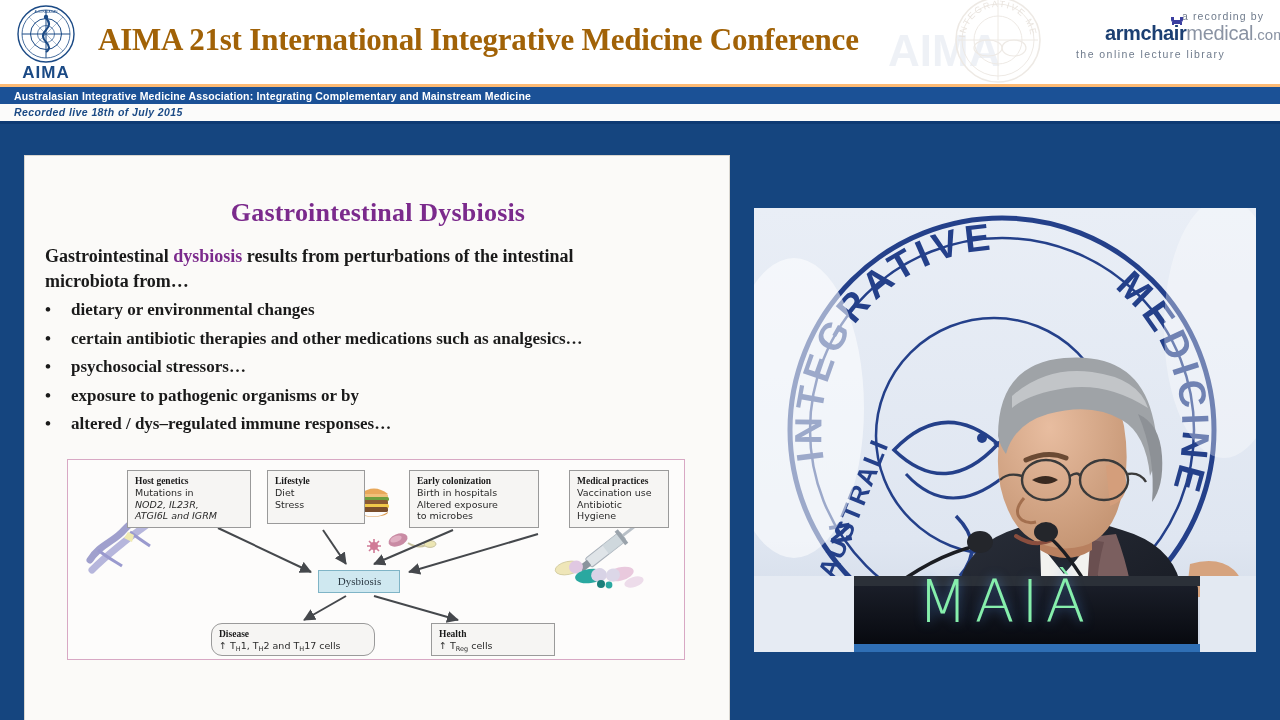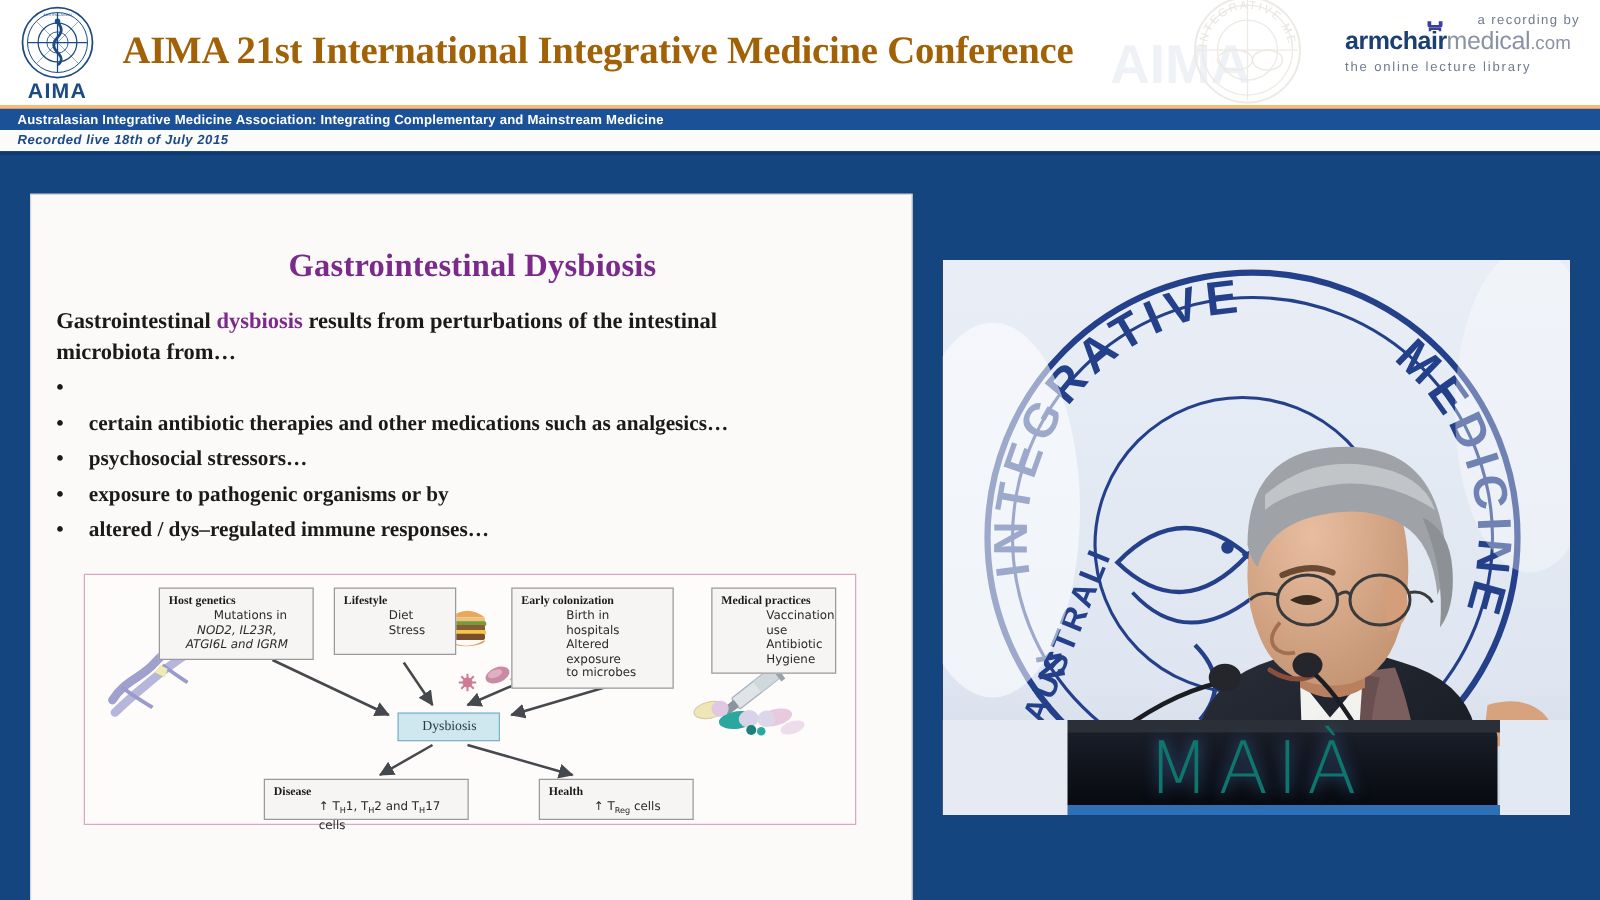--- a/index.html
+++ b/index.html
@@ -34,21 +34,21 @@
     position: absolute; left: 880px; top: -6px; width: 210px; height: 96px;
     opacity: 0.30; pointer-events: none;
   }
   #armchair-block {
     position: absolute; right: 14px; top: 10px; width: 190px; text-align: left;
   }
   #armchair-tagline-top {
     font-size: 10.5px; color: #6f7b8c; letter-spacing: 1.1px;
     text-align: right; padding-right: 2px;
   }
-  #armchair-name { font-size: 20px; line-height: 22px; white-space: nowrap; position: relative; }
+  #armchair-name { font-size: 20px; line-height: 22px; white-space: nowrap; position: relative; margin-left: 29px; }
   #armchair-name .bold { font-weight: bold; color: #1b3f72; letter-spacing: -0.4px; }
   #armchair-name .light { color: #8a93a3; letter-spacing: -0.3px; }
   #armchair-name .dot { color: #8a93a3; font-size: 15px; }
   #armchair-chair-icon { position: absolute; left: 64px; top: -7px; }
   #armchair-tagline-bottom {
     font-size: 10.5px; color: #6f7b8c; letter-spacing: 1.45px; margin-top: 2px;
   }
 
   
   #assoc-bar {
@@ -104,46 +104,46 @@
   #diagram {
     position: absolute; left: 42px; top: 303px; width: 618px; height: 201px;
     background: #fdfcfb; border: 1px solid #d8a8c4;
   }
   .dbox {
     position: absolute; background: #f6f5f3;
     border: 1px solid #9a9a9a; padding: 4px 6px 5px 7px;
     font-family: "DejaVu Sans", sans-serif;
   }
   .dbox .dtitle { font-size: 9.5px; font-weight: bold; color: #1a1a1a; line-height: 12px; font-family: Liberation Serif, serif; }
-  .dbox .dline { font-size: 9.5px; color: #2a2a2a; line-height: 11.5px; margin-left: 36px; }
-  .dbox .dital { font-size: 9.5px; color: #2a2a2a; line-height: 11.5px; font-style: italic; text-align: center; }
+  .dbox .dline { font-size: 9.5px; color: #2a2a2a; line-height: 11.5px; }
+  .dbox .dital { font-size: 9.5px; color: #2a2a2a; line-height: 11.5px; font-style: italic; }
   #box-host { left: 59px; top: 10px; width: 124px; }
   #box-life { left: 199px; top: 10px; width: 98px; height: 54px; }
   #box-early { left: 341px; top: 10px; width: 130px; }
   #box-med  { left: 501px; top: 10px; width: 100px; }
   #box-dysb {
     left: 250px; top: 110px; width: 82px; height: 23px;
     background: #cfe8f0; border: 1px solid #7fb4c6;
     display: flex; align-items: center; justify-content: center;
   }
   #box-dysb .dtitle { font-weight: normal; font-size: 11px; color: #2c3a44; }
-  #box-disease { left: 143px; top: 163px; width: 164px; height: 33px; }
+  #box-disease { left: 143px; top: 163px; width: 164px; height: 33px; border-radius: 11px; }
   #box-health  { left: 363px; top: 163px; width: 124px; height: 33px; }
   .sub { font-size: 6.5px; vertical-align: -2px; }
   #diagram-svg { position: absolute; left: 0; top: 0; width: 618px; height: 201px; }
 
   
   #video {
     position: absolute; left: 754px; top: 208px; width: 502px; height: 444px;
     overflow: hidden; background: #0c0f16;
   }
   #video-svg { position: absolute; left: 0; top: 0; }
   #podium-label {
-    position: absolute; left: 0; top: 372px; width: 502px; text-align: center;
-    font-size: 58px; color: #0f766e; letter-spacing: 7px;
+    position: absolute; left: 0; top: 360px; width: 502px; text-align: center;
+    font-size: 58px; color: #86efac; letter-spacing: 7px;
     font-family: "DejaVu Sans", sans-serif; font-weight: 300;
     text-shadow: 0 0 12px rgba(90,160,255,0.55);
   }
 </style>
 </head>
 <body>
 
 <div id="header">
 
   <div id="aima-logo-block">
@@ -202,20 +202,21 @@
 
 <div id="slide">
 
   <div id="slide-title">Gastrointestinal Dysbiosis</div>
 
   <div id="slide-intro"><span>Gastrointestinal </span><span class="hl">dysbiosis</span><span> results from perturbations of the intestinal microbiota from…</span></div>
 
   <div id="bullets">
     <div class="bullet-row">
       <span class="bullet-dot">•</span>
+      <span class="bullet-txt">dietary or environmental changes</span>
     </div>
     <div class="bullet-row">
       <span class="bullet-dot">•</span>
       <span class="bullet-txt">certain antibiotic therapies and other medications such as analgesics…</span>
     </div>
     <div class="bullet-row">
       <span class="bullet-dot">•</span>
       <span class="bullet-txt">psychosocial stressors…</span>
     </div>
     <div class="bullet-row">

